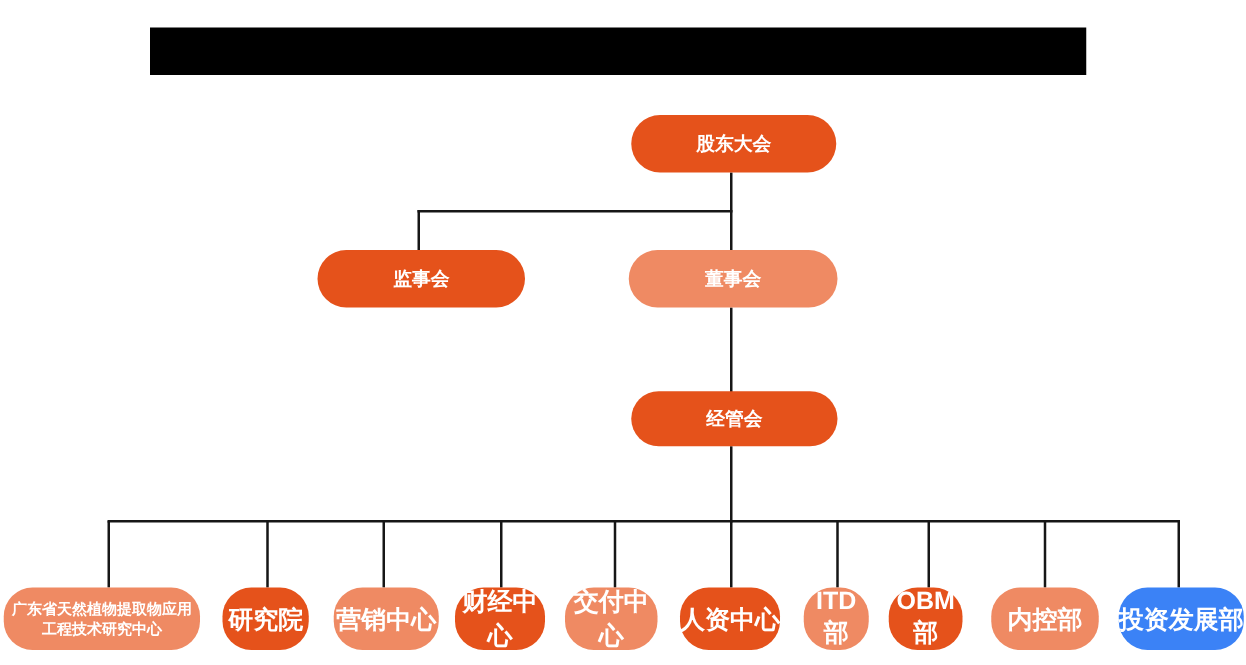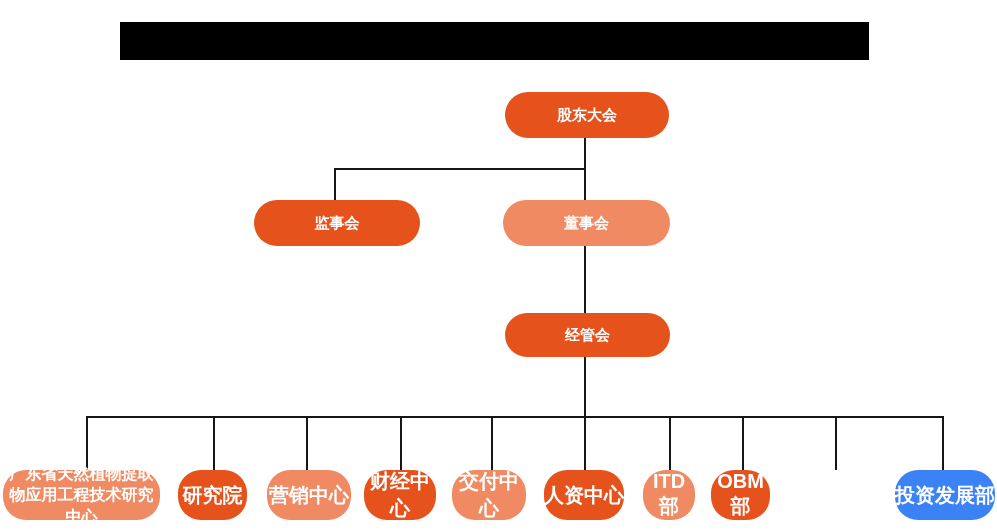--- a/index.html
+++ b/index.html
@@ -34,21 +34,21 @@
     justify-content: center;
     color: #ffffff;
     font-weight: bold;
     font-size: 15px;
     text-align: center;
     box-sizing: border-box;
     border-radius: 23px;
   }
   .node.sm { font-size: 20px; }
   .node.xs {
-    font-size: 16px;
+    font-size: 12px;
     line-height: 1.35;
     padding: 2px 3px;
   }
 </style>
 </head>
 <body>
 
 <div id="canvas" style="background: rgb(255, 255, 255);">
 
   <div class="redacted-bar" style="background: rgb(0, 0, 0);"></div>
@@ -102,17 +102,20 @@
   </div>
   <div class="node sm" style="left: 544px; top: 470px; width: 80px; height: 50px; background: rgb(229, 82, 27); color: rgb(255, 255, 255);">
     <span>人资中心</span>
   </div>
   <div class="node sm" style="left: 643px; top: 470px; width: 52px; height: 50px; background: rgb(239, 138, 99); color: rgb(255, 255, 255);">
     <span>ITD部</span>
   </div>
   <div class="node sm" style="left: 711px; top: 470px; width: 59px; height: 50px; background: rgb(229, 82, 27); color: rgb(255, 255, 255);">
     <span>OBM部</span>
   </div>
+  <div class="node sm" style="left: 793px; top: 470px; width: 86px; height: 50px; background: rgb(239, 138, 99); color: rgb(255, 255, 255);">
+    <span>内控部</span>
+  </div>
   <div class="node sm" style="left: 895px; top: 470px; width: 100px; height: 50px; background: #3b82f6; color: rgb(255, 255, 255); align-items: center;">
     <span>投资发展部</span>
   </div>
 
 </div>
 
 </body></html>

